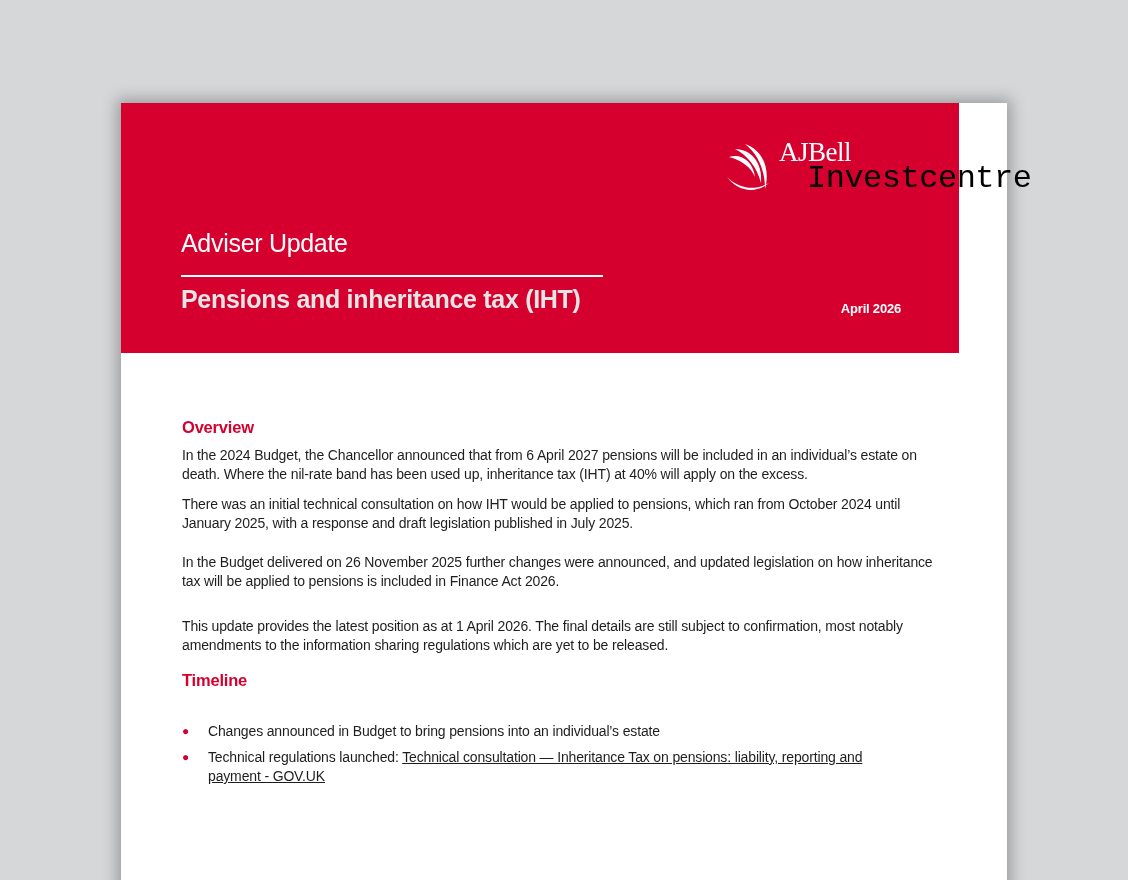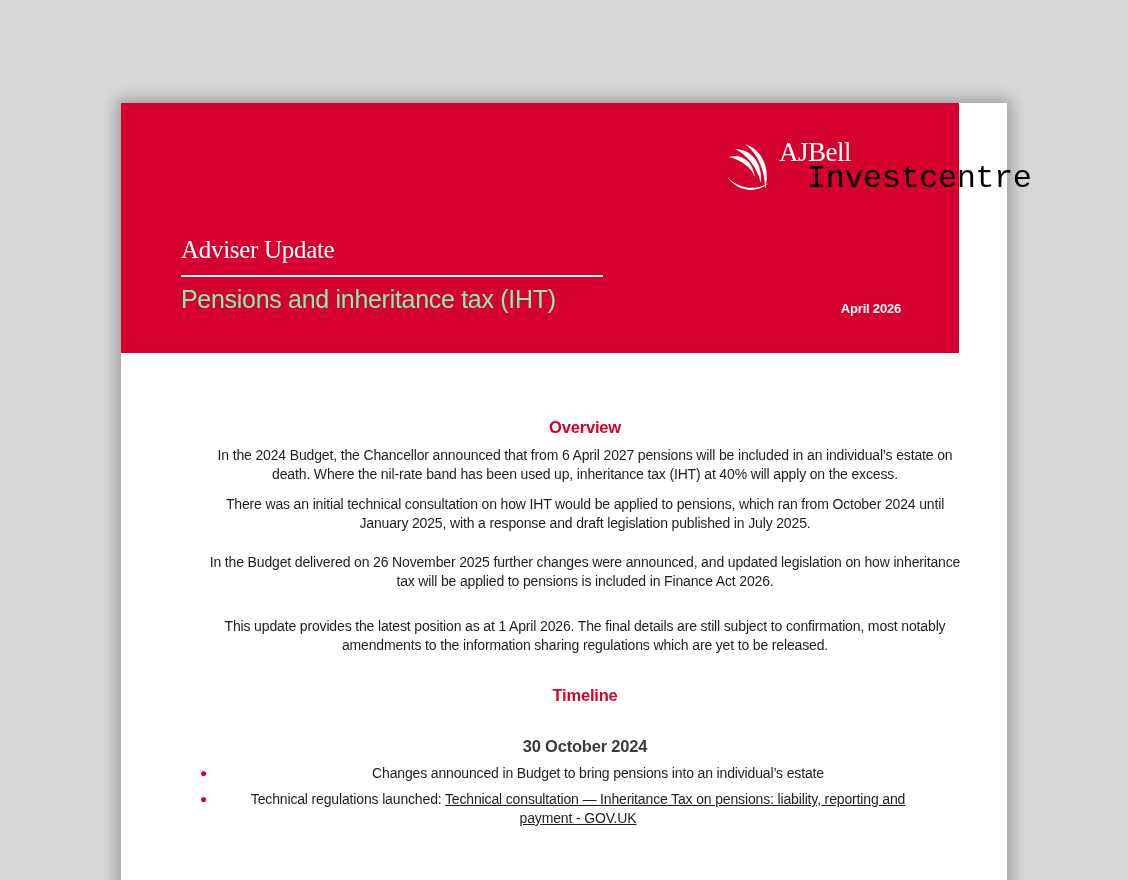--- a/index.html
+++ b/index.html
@@ -60,60 +60,58 @@
       color: #000000;
       font-family: Liberation Mono, monospace;
       font-size: 32px;
       line-height: 32px;
       letter-spacing: -0.5px;
       margin-left: 30px;
     }
     .kicker {
       position: absolute;
       left: 60px;
-      top: 133px;
+      top: 126px;
       color: #fff;
       font-size: 25px;
       font-weight: 300;
       letter-spacing: -0.3px;
-      font-family: Liberation Serif, serif;
     }
     .header-rule {
       position: absolute;
       left: 60px;
       top: 172px;
       width: 422px;
       height: 2px;
       background: #ffffff;
     }
     .doc-title {
       position: absolute;
       left: 60px;
       top: 182px;
-      color: #86efac;
+      color: #e5e5e5;
       font-size: 25px;
-      font-weight: normal;
+      font-weight: bold;
       letter-spacing: -0.3px;
     }
     .doc-date {
       position: absolute;
       right: 58px;
       top: 198px;
       color: #fff;
       font-size: 13px;
       font-weight: bold;
       letter-spacing: -0.2px;
     }
     .content {
       position: absolute;
-      left: 79px;
+      left: 61px;
       top: 315px;
       width: 770px;
       color: #1e1e1e;
-      text-align: center;
     }
     .section-heading {
       color: #d6002f;
       font-size: 16.5px;
       font-weight: bold;
       margin: 0;
       letter-spacing: -0.2px;
     }
     .para {
       font-size: 14px;
@@ -179,25 +177,24 @@
   <div class="content">
 
     <section>
       <h2 class="section-heading">Overview</h2>
       <p class="para" style="margin-top:9px;">In the 2024 Budget, the Chancellor announced that from 6 April 2027 pensions will be included in an individual’s estate on death. Where the nil-rate band has been used up, inheritance tax (IHT) at 40% will apply on the excess.</p>
       <p class="para" style="margin-top:11px;">There was an initial technical consultation on how IHT would be applied to pensions, which ran from October 2024 until January 2025, with a response and draft legislation published in July 2025.</p>
       <p class="para" style="margin-top:20px;">In the Budget delivered on 26 November 2025 further changes were announced, and updated legislation on how inheritance tax will be applied to pensions is included in Finance Act 2026.</p>
       <p class="para" style="margin-top:26px;">This update provides the latest position as at 1 April 2026. The final details are still subject to confirmation, most notably amendments to the information sharing regulations which are yet to be released.</p>
     </section>
 
-    <section style="margin-top:31px;">
+    <section style="margin-top:16px;">
       <h2 class="section-heading">Timeline</h2>
 
       <div style="margin-top:32px;">
-        <h3 class="sub-heading">30 October 2024</h3>
         <ul class="bullets" style="margin-top:8px;">
           <li>
             <span class="bullet">●</span>
             <span>Changes announced in Budget to bring pensions into an individual’s estate</span>
           </li>
           <li style="margin-top:7px; padding-right:40px;">
             <span class="bullet">●</span>
             <span>Technical regulations launched: </span><a class="link" href="#">Technical consultation — Inheritance Tax on pensions: liability, reporting and payment - GOV.UK</a>
           </li>
         </ul>

